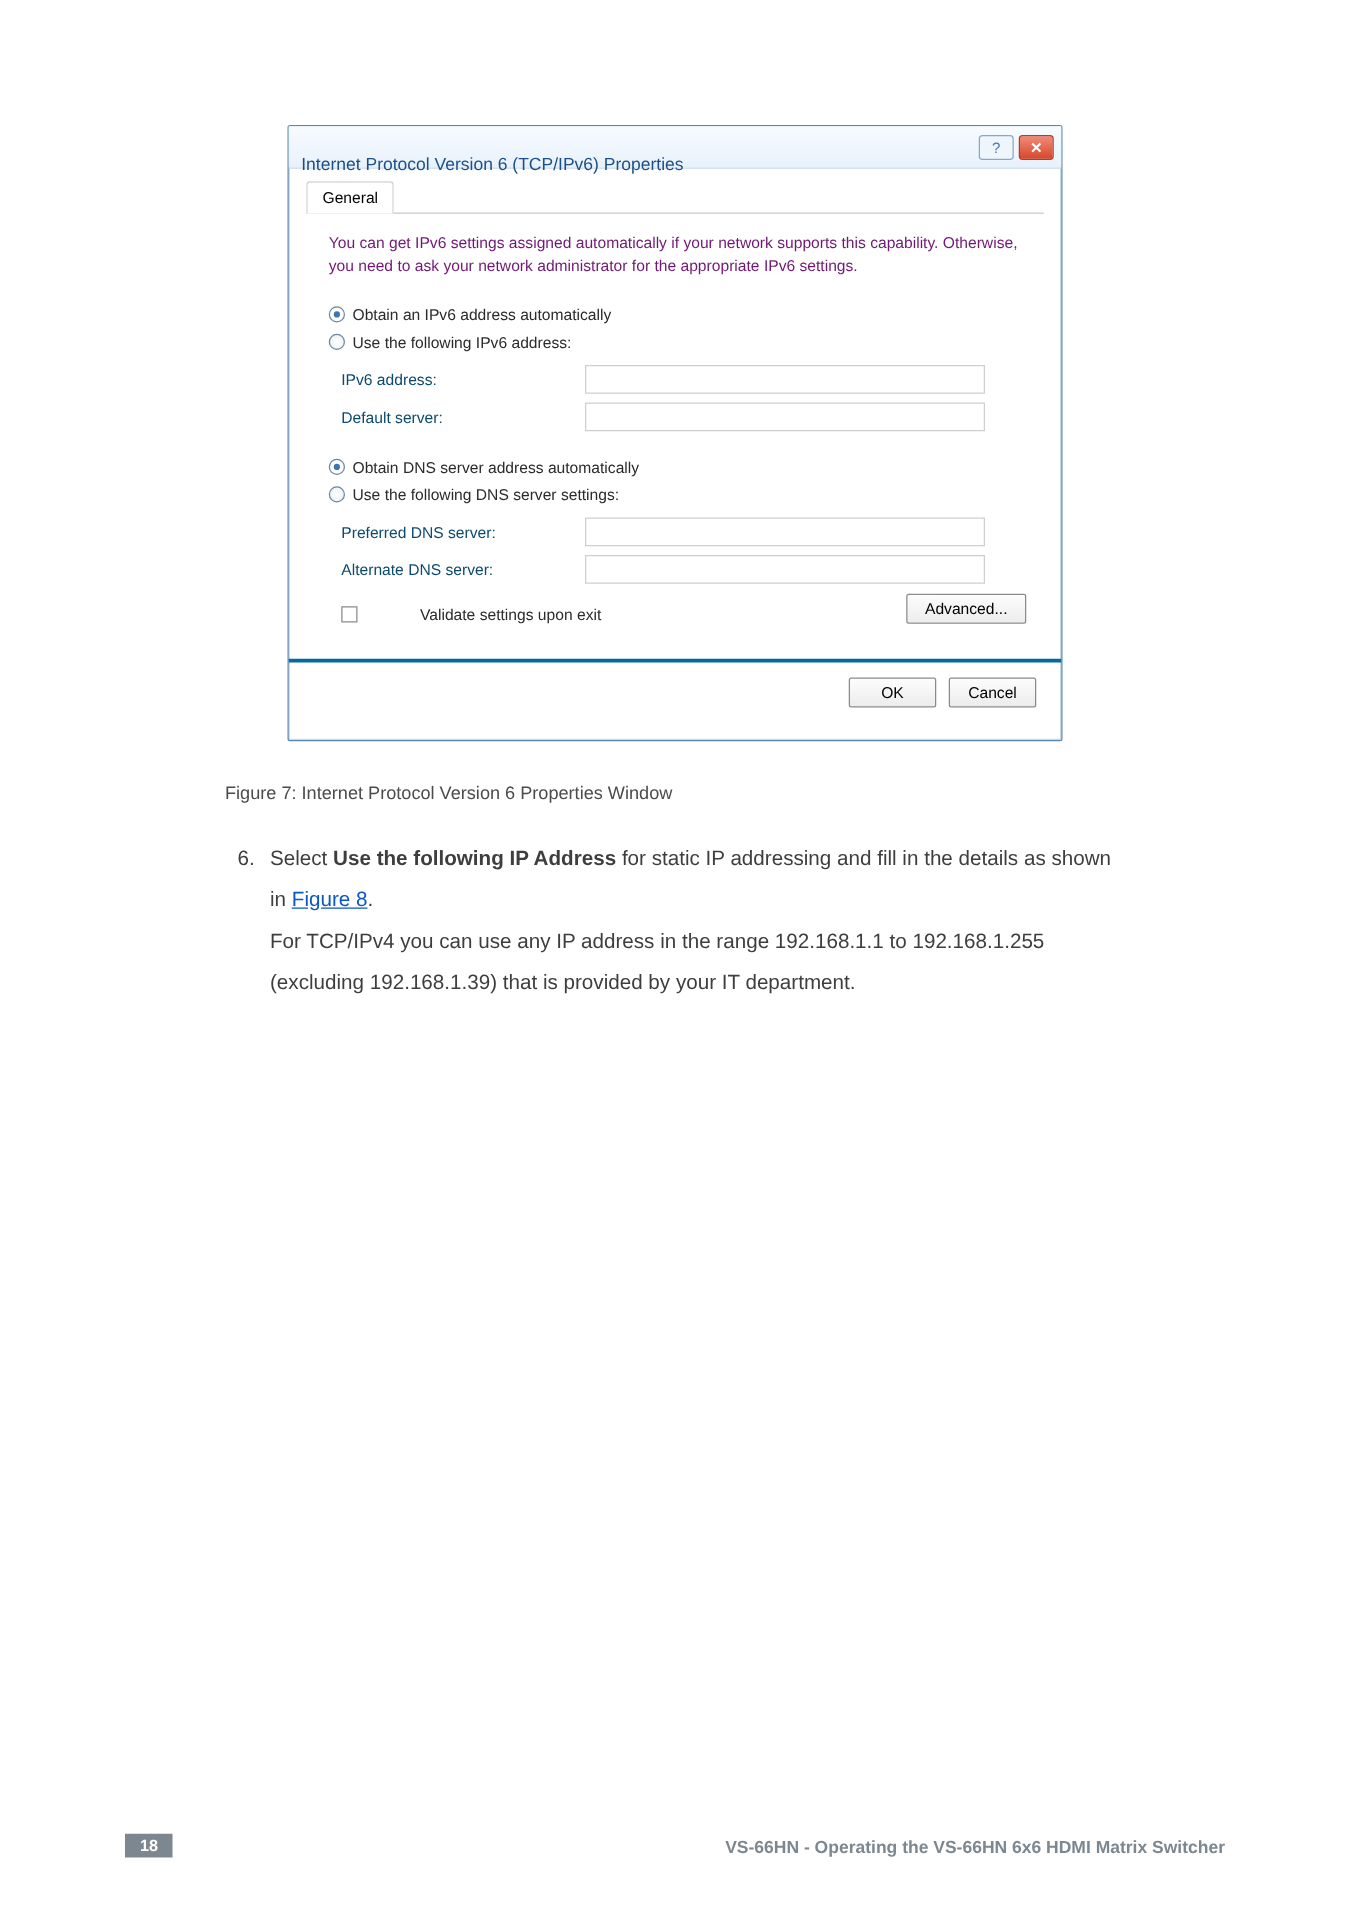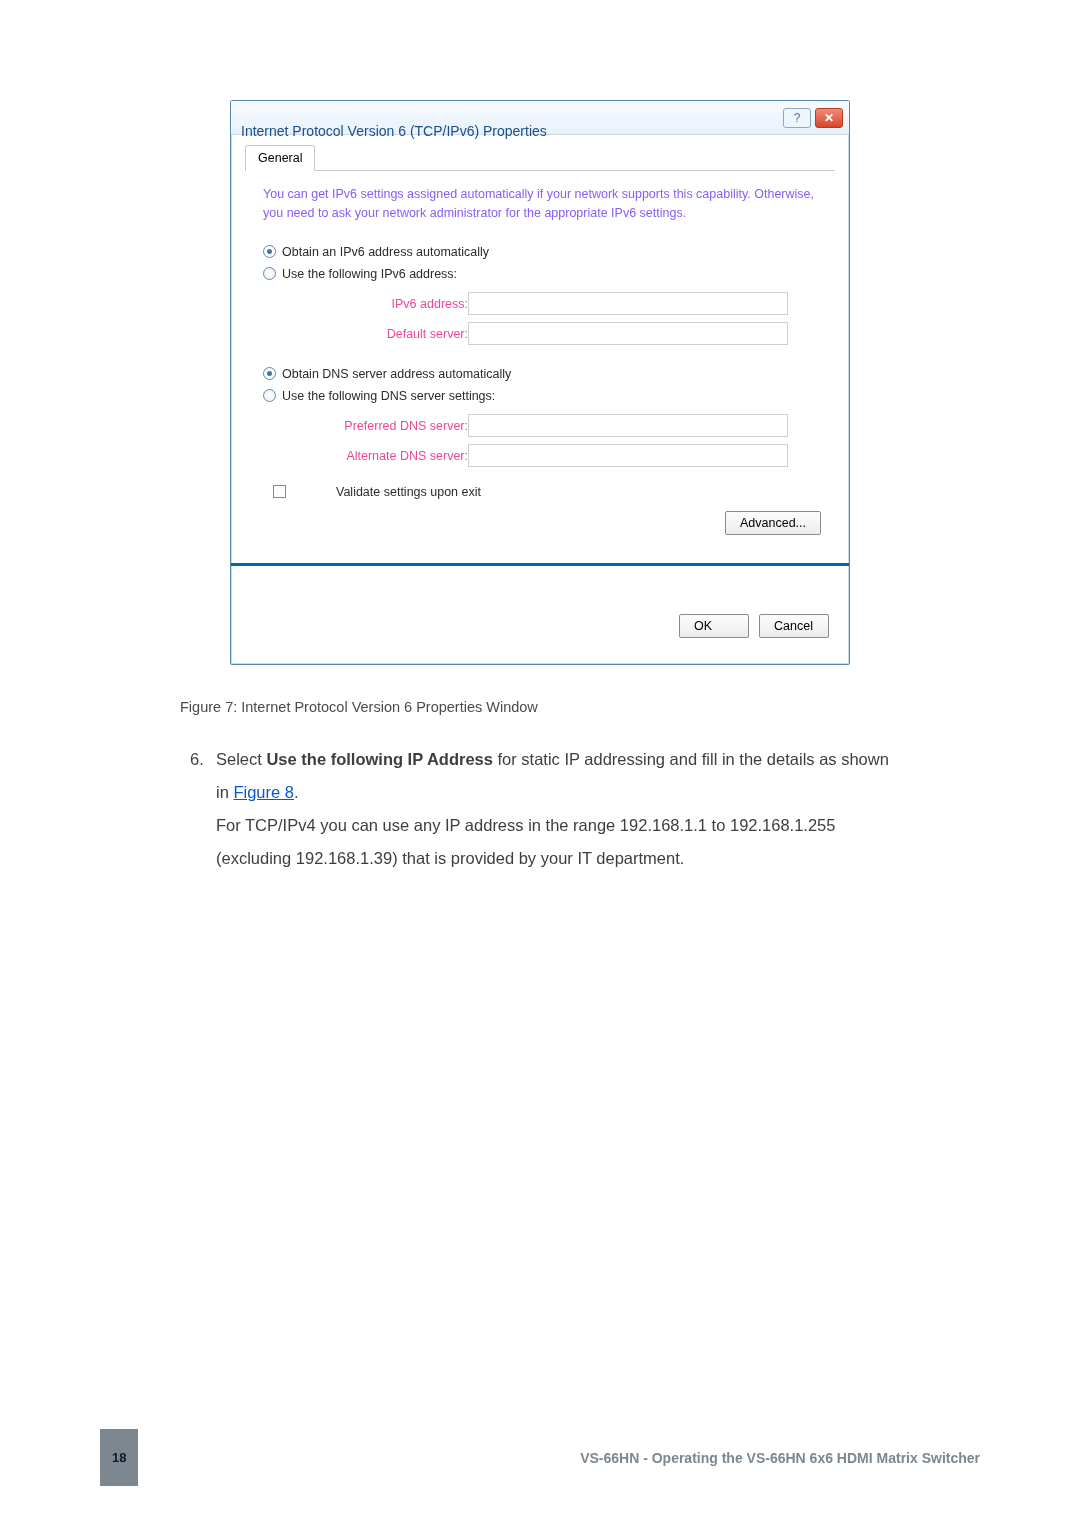--- a/index.html
+++ b/index.html
@@ -68,21 +68,21 @@
     font-size: 12.5px;
     padding: 5px 12px;
     border: 1px solid #c9c9c9;
     border-bottom: 1px solid #fff;
     background: #fff;
     margin-bottom: -1px;
     border-radius: 3px 3px 0 0;
   }
   .intro {
     font-size: 12.5px;
-    color: #8b5cf6;
+    color: #701a75;
     line-height: 1.5;
     padding: 0 6px 18px 18px;
   }
   .radio-row {
     display: flex;
     align-items: center;
     font-size: 12.5px;
     color: #2b2b2b;
     height: 22px;
   }
@@ -107,22 +107,21 @@
   }
   .field-row {
     display: flex;
     align-items: center;
     height: 30px;
     padding-left: 10px;
   }
   .field-label {
     width: 195px;
     font-size: 12.5px;
-    color: #ec4899;
-    text-align: right;
+    color: #0c4a6e;
   }
   .field-input {
     width: 320px;
     height: 23px;
     border: 1px solid #cfcfcf;
     background: #fff;
   }
   .check-row {
     display: flex;
     align-items: center;
@@ -144,22 +143,21 @@
     margin-top: -24px;
   }
   .btn {
     font-size: 12.5px;
     padding: 4px 14px;
     border: 1px solid #8a8a8a;
     background: linear-gradient(#fdfdfd,#ececec);
     border-radius: 2px;
     margin-left: 10px;
     min-width: 70px;
-    text-align: left;
-    margin-top: 36px;
+    text-align: center;
   }
   .dlg-buttons {
     display: flex;
     justify-content: flex-end;
     padding: 12px 14px 0 0;
     border-top: 3px solid #0369a1;
     margin: 16px -14px -2px -14px;
     padding-right: 20px;
     padding-bottom: 14px;
   }
@@ -188,24 +186,24 @@
   .footer {
     position: absolute;
     bottom: 46px;
     left: 100px;
     right: 100px;
     display: flex;
     align-items: center;
   }
   .page-num-box {
     background: #7d8790;
-    color: #0f172a;
+    color: #ffffff;
     font-size: 13px;
     font-weight: bold;
-    padding: 21px 12px;
+    padding: 2px 12px;
   }
   .footer-title {
     flex: 1;
     text-align: right;
     font-size: 14px;
     font-weight: bold;
     color: #7d8790;
     padding-left: 20px;
   }
   .group-frame {

